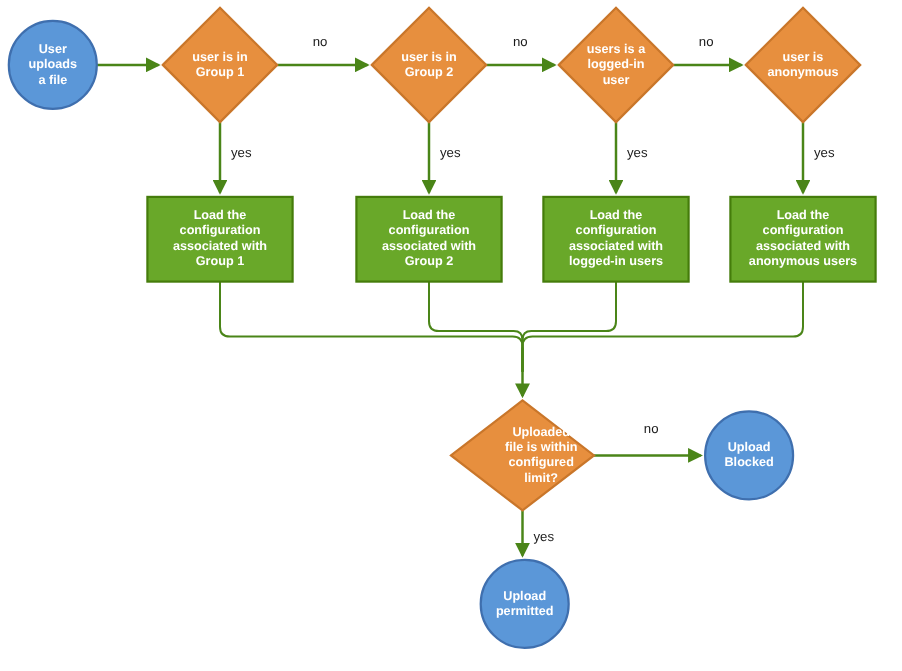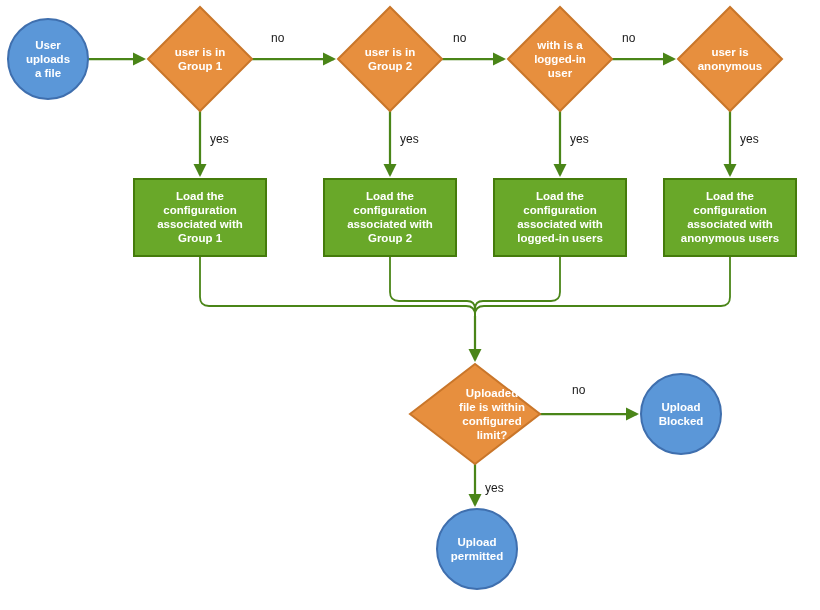--- a/index.html
+++ b/index.html
@@ -18,21 +18,21 @@
   .lbl {
     position:absolute; color:var(--shape-text,#fff);
     font-size:11.5px; font-weight:700; line-height:14px;
     text-align:center; white-space:pre-line; pointer-events:none;
   }
   .elbl {
     position:absolute; color:var(--label-text,#1a1a1a);
     font-size:12px; font-weight:400; line-height:15px;
     white-space:nowrap; pointer-events:none;
   }
-  .elbl.center { text-align:left; }
+  .elbl.center { text-align:center; }
   
   .lbl-start      { left:3px;   top:38px;  width:90px; }
   .lbl-d1         { left:155px; top:45px;  width:90px; }
   .lbl-d2         { left:345px; top:45px;  width:90px; }
   .lbl-d3         { left:515px; top:38px;  width:90px; }
   .lbl-d4         { left:685px; top:45px;  width:90px; }
   .lbl-p1         { left:138px; top:189px; width:124px; }
   .lbl-p2         { left:328px; top:189px; width:124px; }
   .lbl-p3         { left:498px; top:189px; width:124px; }
   .lbl-p4         { left:668px; top:189px; width:124px; }
@@ -99,21 +99,21 @@
     </g>
   </svg>
 
   <div class="lbl lbl-start">User
 uploads
 a file</div>
   <div class="lbl lbl-d1">user is in
 Group 1</div>
   <div class="lbl lbl-d2">user is in
 Group 2</div>
-  <div class="lbl lbl-d3">with is a
+  <div class="lbl lbl-d3">users is a
 logged-in
 user</div>
   <div class="lbl lbl-d4">user is
 anonymous</div>
   <div class="lbl lbl-p1">Load the
 configuration
 associated with
 Group 1</div>
   <div class="lbl lbl-p2">Load the
 configuration

